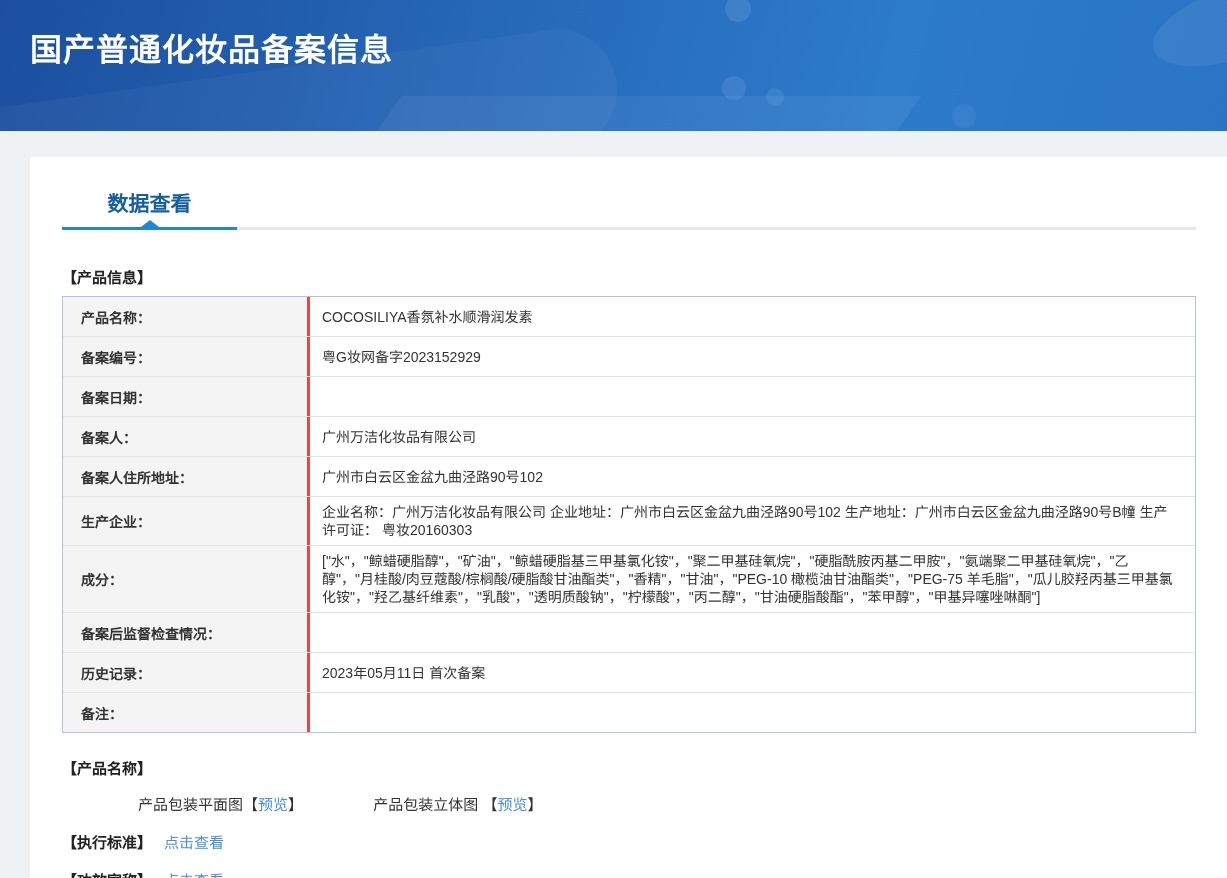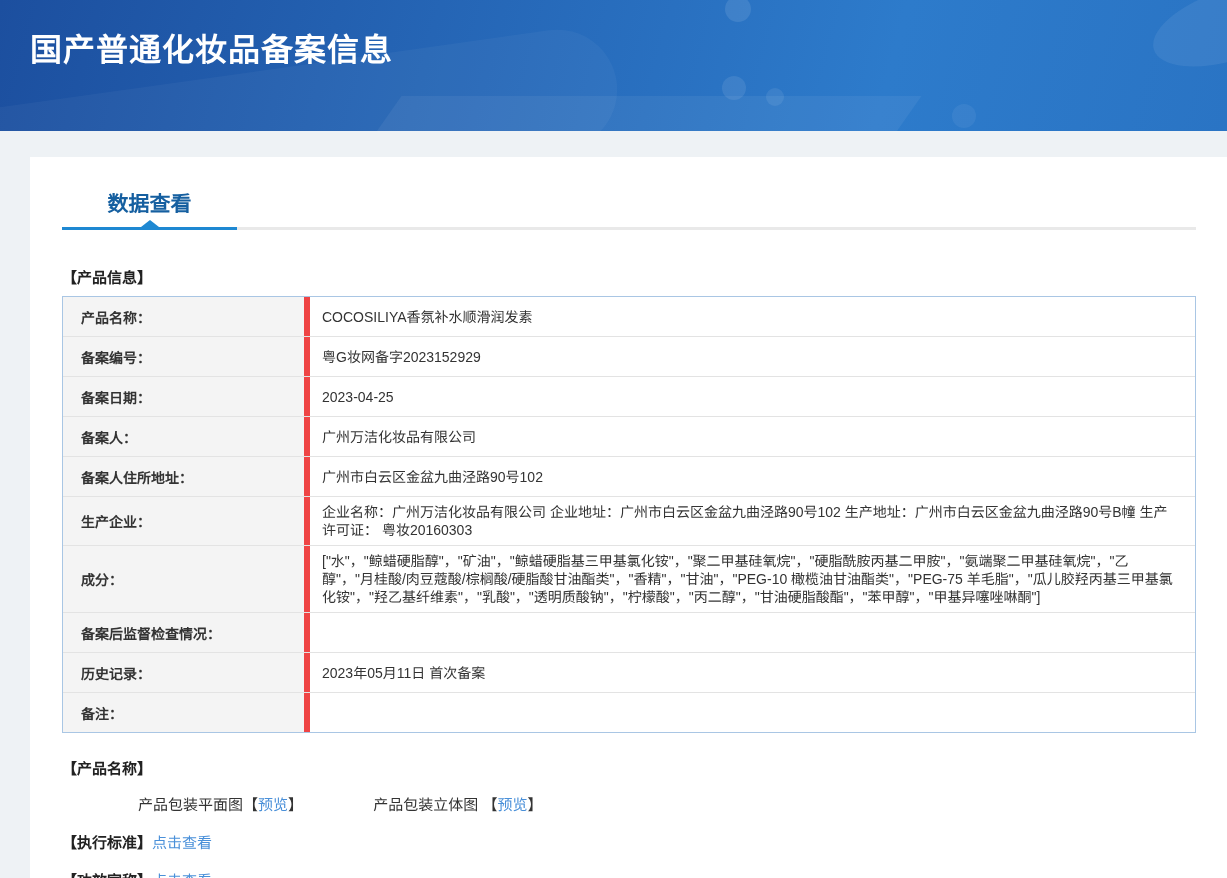--- a/index.html
+++ b/index.html
@@ -49,21 +49,21 @@
   }
   
   .section-title { font-size:15px; font-weight:700; color:#222; margin-top:36px; margin-bottom:9px; }
   
   .info-table { width:1134px; border:1px solid #a9c6e4; }
   .info-row { display:flex; border-top:1px solid #e3e3e3; }
   .info-row:first-child { border-top:none; }
   .info-label {
     width:247px; flex-shrink:0;
     background:#f4f4f4;
-    border-right:6px solid #ef4444;
+    border-right:3px solid #ef4444;
     font-size:14px; font-weight:700; color:#333;
     padding:6px 5px 6px 18px;
     display:flex; align-items:center;
     min-height:39px;
   }
   .info-value {
     flex:1;
     font-size:14px; color:#333; line-height:18px;
     padding:6px 16px 6px 12px;
     display:flex; align-items:center;
@@ -72,21 +72,21 @@
   }
   
   .pack-title { margin-top:24px; margin-bottom:0; }
   .pack-line { margin-top:15px; padding-left:76px; font-size:15px; }
   .pack-group { display:inline-block; }
   .pack-group + .pack-group { margin-left:66px; }
   .pack-label { color:#333; font-weight:400; }
   .bracket { color:#333; }
   a.link { color:#4a90d9; text-decoration:none; cursor:pointer; }
   .foot-line { margin-top:17px; font-size:15px; }
-  .foot-label { font-weight:700; color:#222; }
+  .foot-label { font-weight:700; color:#222; margin-right:12px; }
 </style>
 </head>
 <body>
 
 <div class="hero">
   <div class="deco p2"></div>
   <div class="deco p1"></div>
   <div class="deco c1"></div>
   <div class="deco c2"></div>
   <div class="deco c3"></div>
@@ -114,21 +114,20 @@
     <div class="info-row">
       <div class="info-label">产品名称：</div>
       <div class="info-value">COCOSILIYA香氛补水顺滑润发素</div>
     </div>
     <div class="info-row">
       <div class="info-label">备案编号：</div>
       <div class="info-value">粤G妆网备字2023152929</div>
     </div>
     <div class="info-row">
       <div class="info-label">备案日期：</div>
-      <div class="info-value">2023-04-25</div>
     </div>
     <div class="info-row">
       <div class="info-label">备案人：</div>
       <div class="info-value">广州万洁化妆品有限公司</div>
     </div>
     <div class="info-row">
       <div class="info-label">备案人住所地址：</div>
       <div class="info-value">广州市白云区金盆九曲泾路90号102</div>
     </div>
     <div class="info-row">

